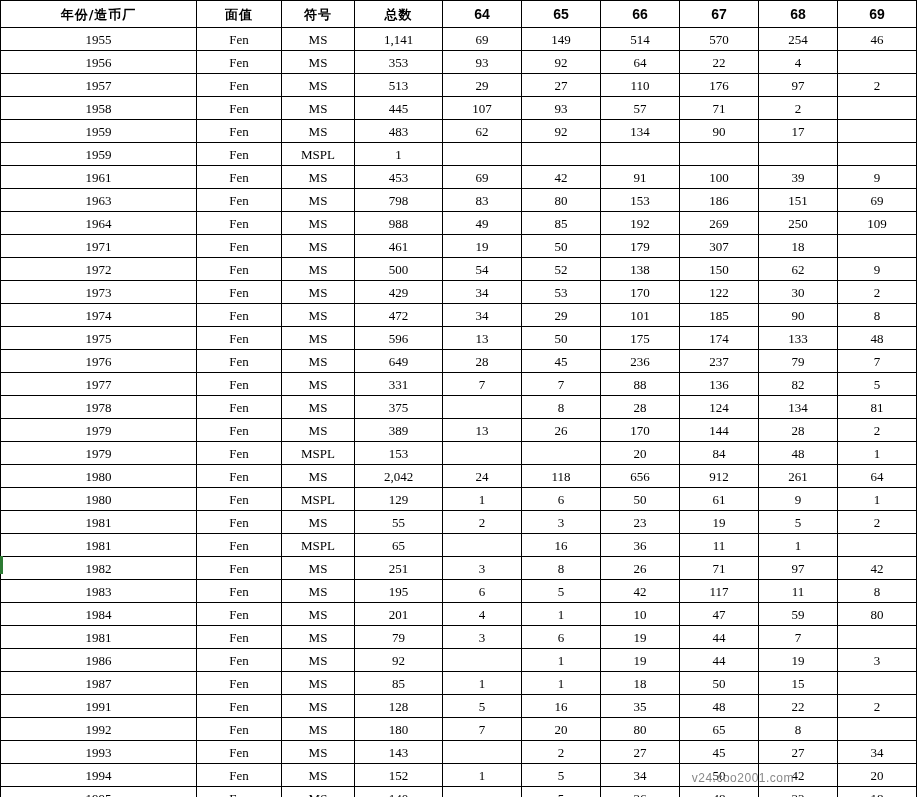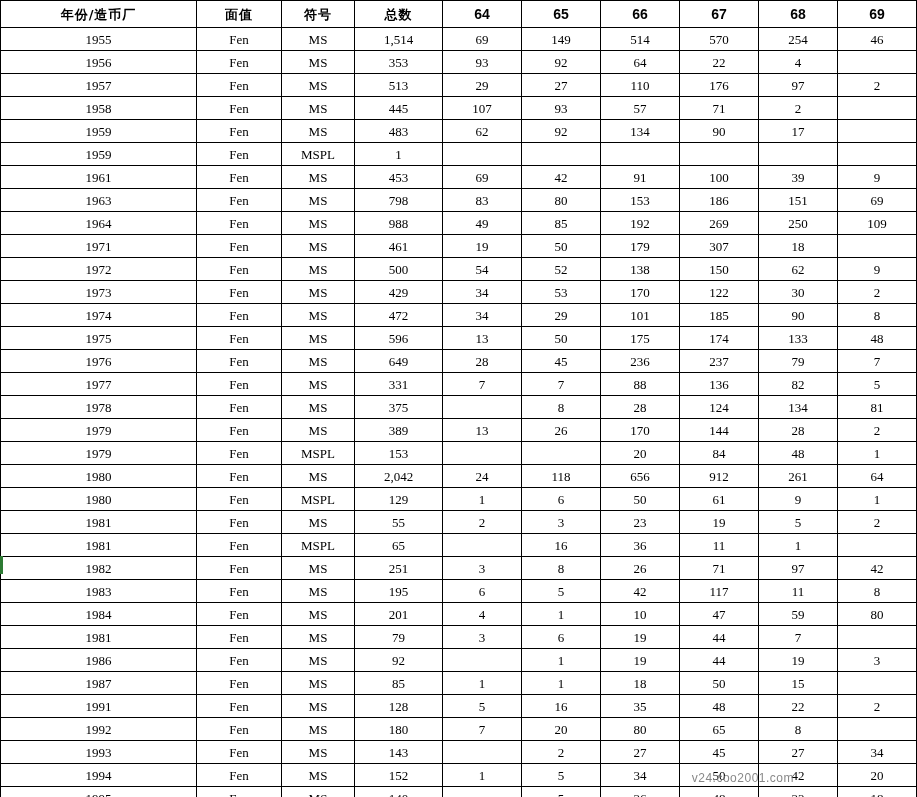--- a/index.html
+++ b/index.html
@@ -110,21 +110,21 @@
         <th>68</th>
         <th>69</th>
         <th>70</th>
       </tr>
     </thead>
     <tbody id="table-body">
         <tr>
           <td class="c-year">1955</td>
           <td class="c-denom">Fen</td>
           <td class="c-sym">MS</td>
-          <td class="c-total">1,514</td>
+          <td class="c-total">1,141</td>
           <td class="c-g">69</td>
           <td class="c-g">149</td>
           <td class="c-g">514</td>
           <td class="c-g">570</td>
           <td class="c-g">254</td>
           <td class="c-g">46</td>
           <td class="c-g"></td>
         </tr>
         <tr>
           <td class="c-year">1956</td>

